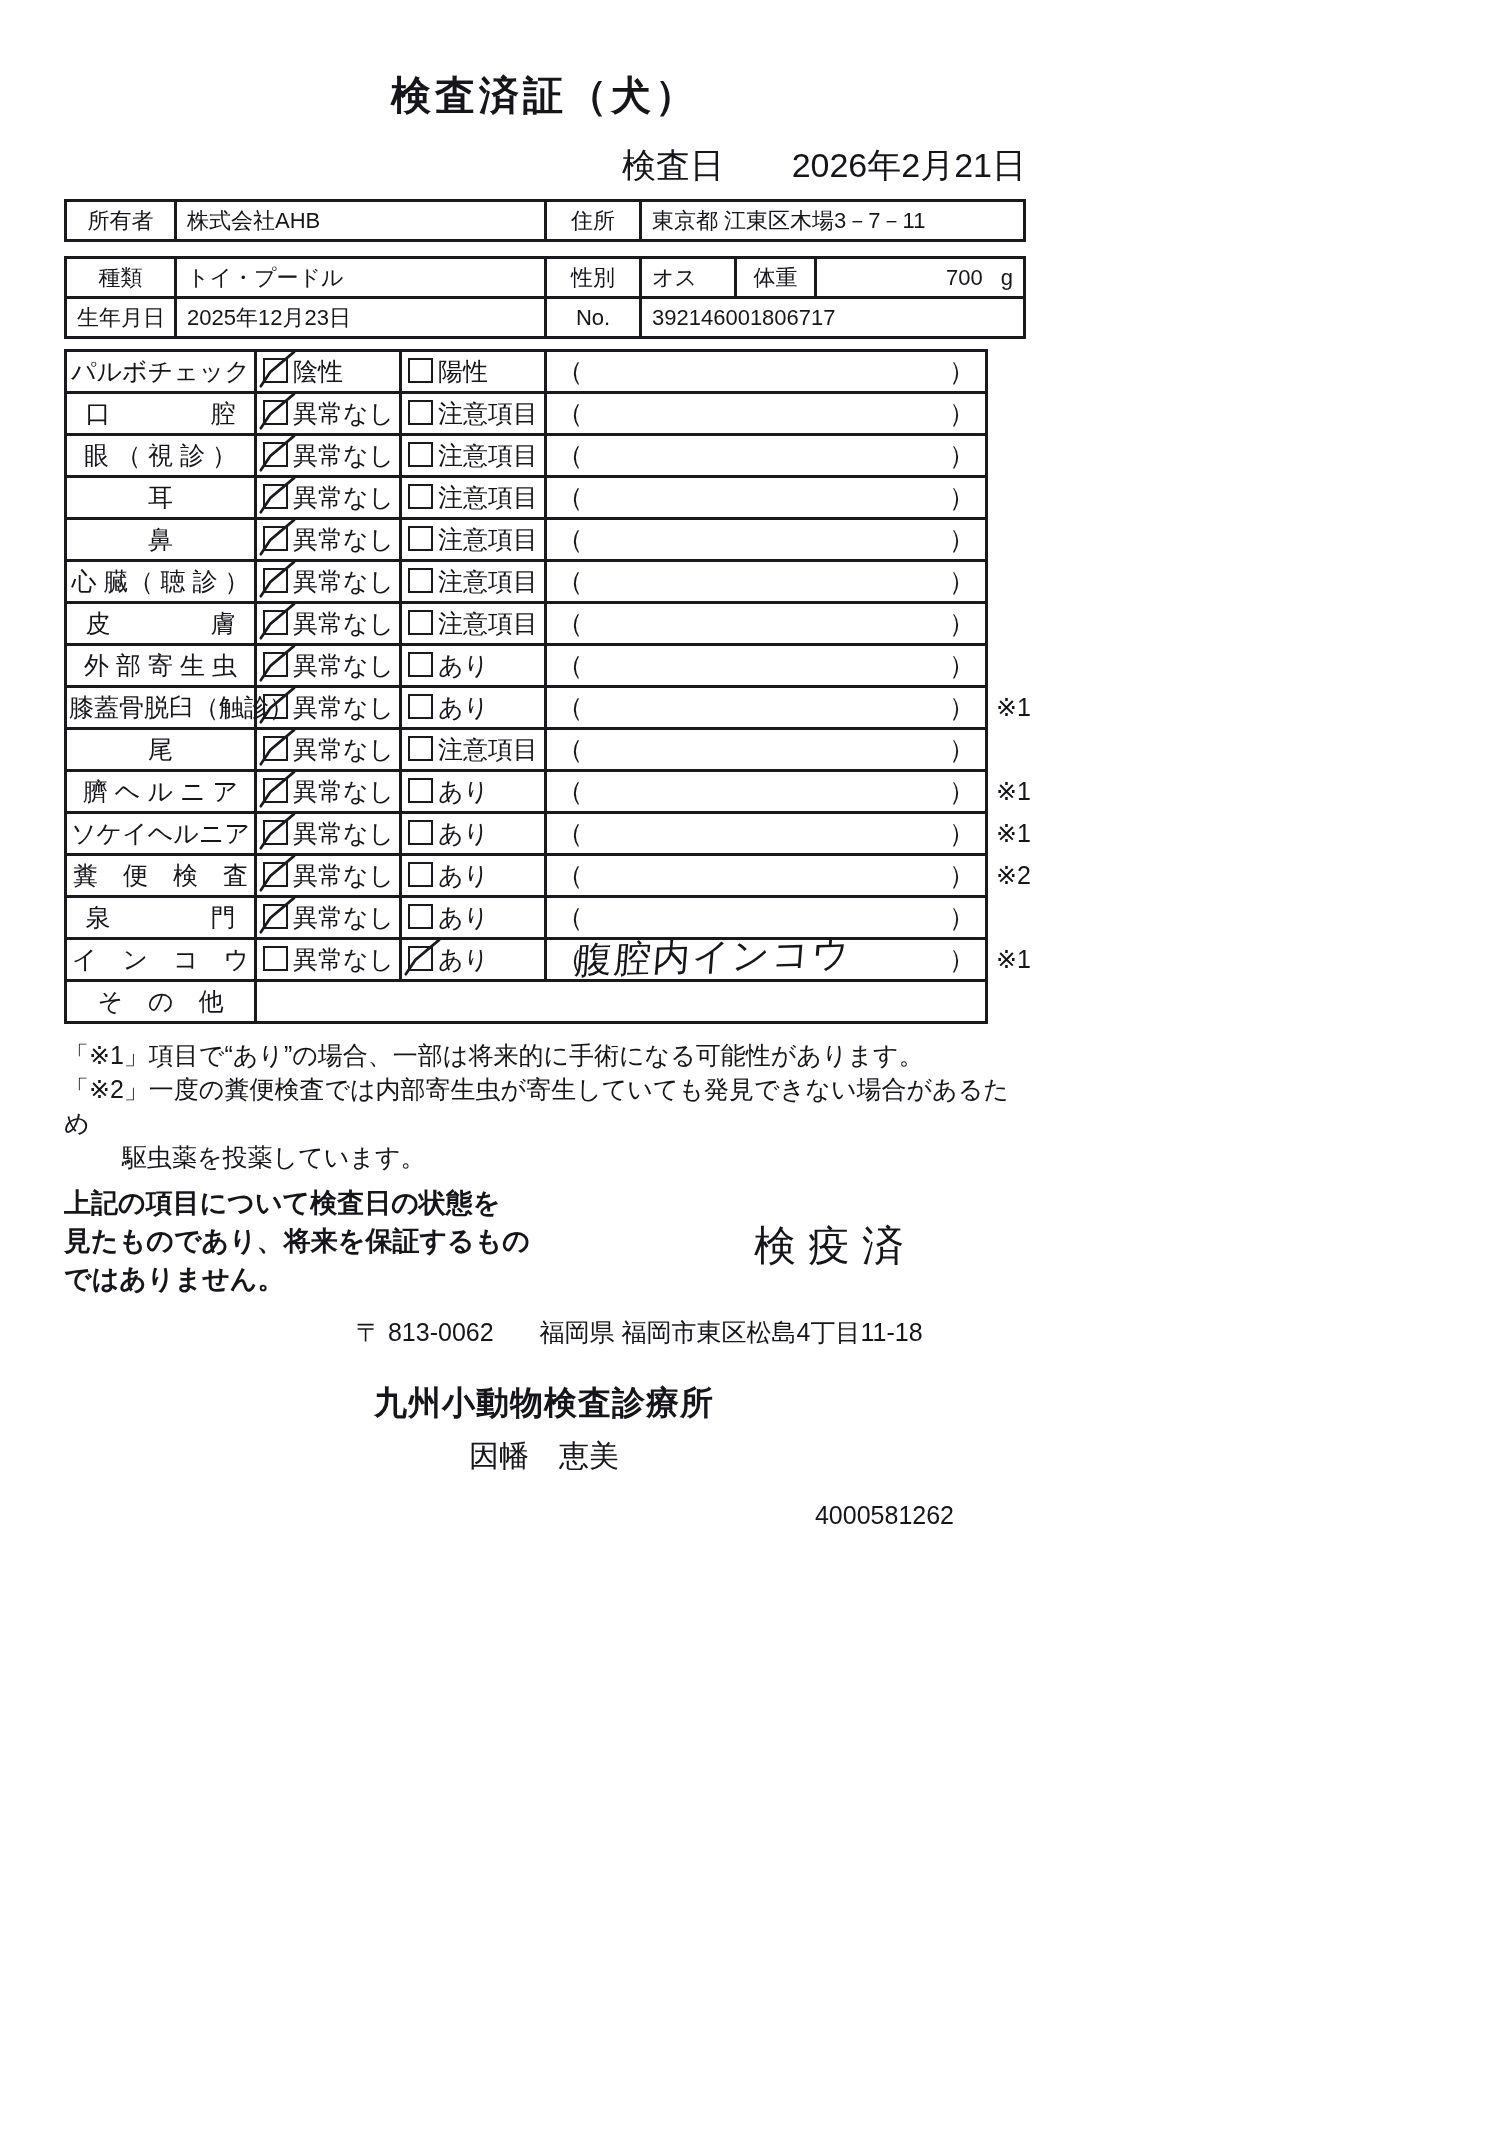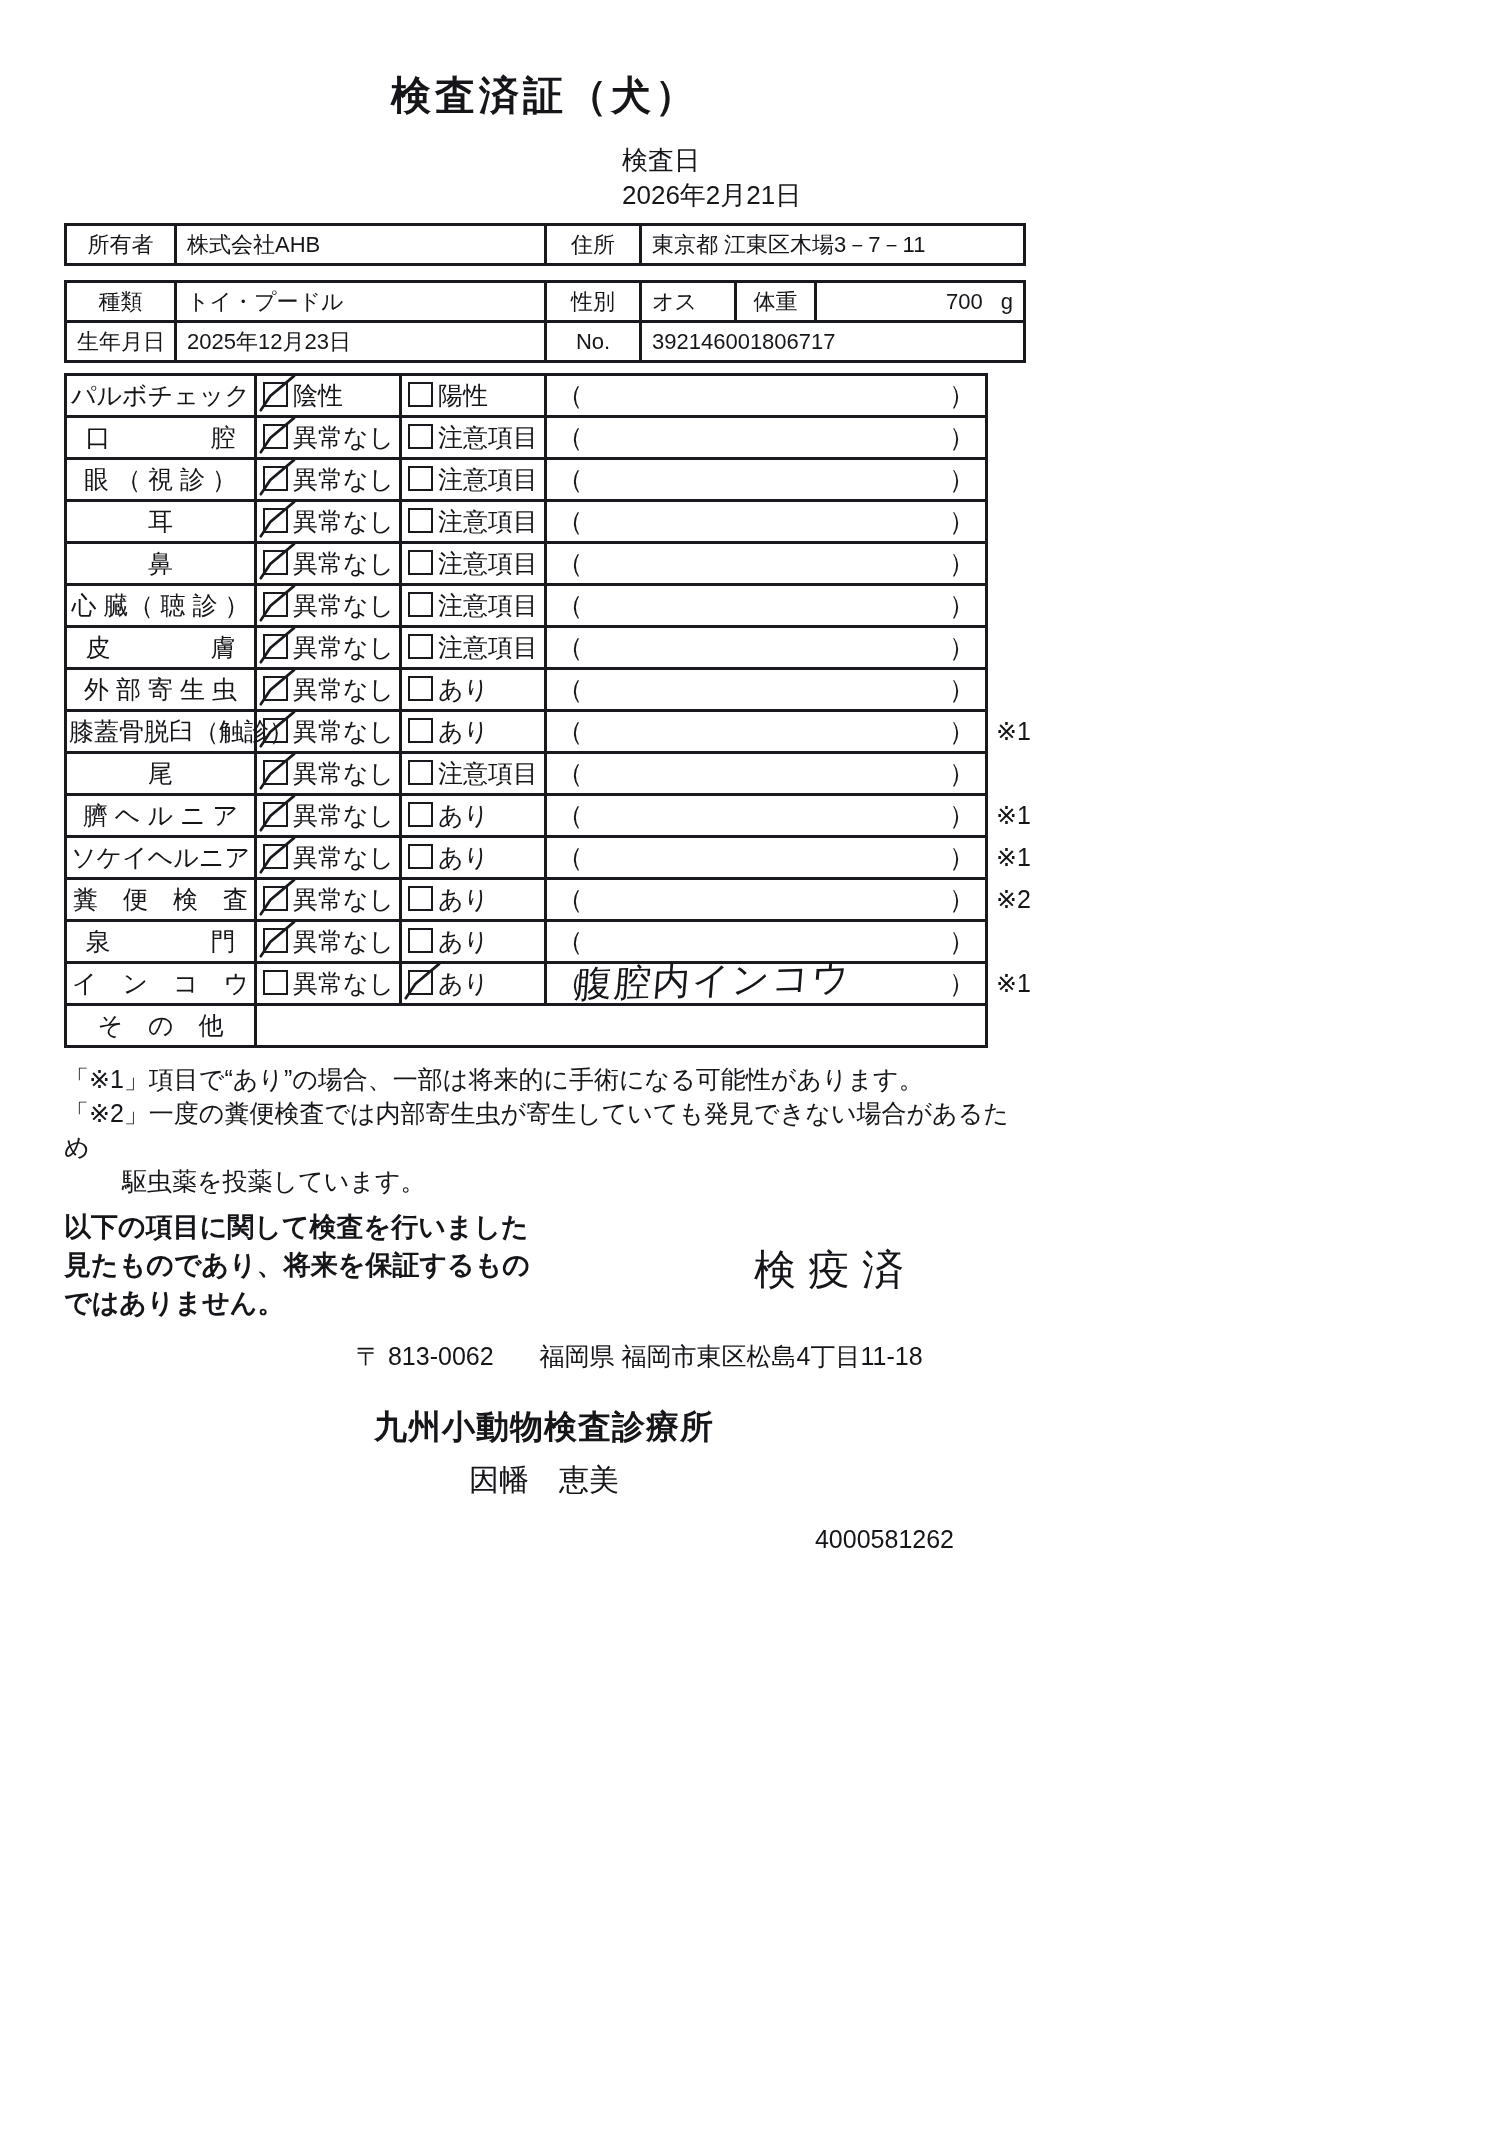--- a/index.html
+++ b/index.html
@@ -8,21 +8,21 @@
     font-family:"Liberation Sans","DejaVu Sans",sans-serif;
     color:#15151a;
     -webkit-font-smoothing:antialiased;
   }
   .page { position:relative; width:1512px; height:2150px; background:#fff; overflow:hidden; }
   .doc { position:absolute; left:64px; top:56px; width:962px; }
 
   .title { text-align:center; font-size:40px; font-weight:700; letter-spacing:4px; margin-top:12px; }
 
   .date-row { display:flex; justify-content:space-between; align-items:baseline;
-              padding-left:558px; margin-top:20px; font-size:26px;flex-direction:column; }
+              padding-left:558px; margin-top:20px; font-size:34px; }
 
   table.tbl { border-collapse:collapse; width:100%; table-layout:fixed; }
   table.tbl td { border:3px solid #1a1a1e; height:37px; font-size:22px; padding:0 10px;
                  overflow:hidden; white-space:nowrap; vertical-align:middle; }
   td.lab { text-align:center; padding:0 4px; }
   td.val { text-align:left; }
   td.num { text-align:right; }
   .tblA { margin-top:10px; }
   .tblB { margin-top:14px; }
   .wunit { display:inline-block; margin-left:18px; }
@@ -353,21 +353,21 @@
     </table>
 
     <div class="footnotes">
       <div>「※1」項目で“あり”の場合、一部は将来的に手術になる可能性があります。</div>
       <div>「※2」一度の糞便検査では内部寄生虫が寄生していても発見できない場合があるため</div>
       <div class="indent">駆虫薬を投薬しています。</div>
     </div>
 
     <div class="bottom-row">
       <div class="statement">
-        <div>以下の項目に関して検査を行いました</div>
+        <div>上記の項目について検査日の状態を</div>
         <div>見たものであり、将来を保証するもの</div>
         <div>ではありません。</div>
       </div>
       <div class="stamp">検疫済</div>
     </div>
 
     <div class="addr-line">
       <span>〒 813-0062</span><span class="gap"></span><span>福岡県 福岡市東区松島4丁目11-18</span>
     </div>
 

